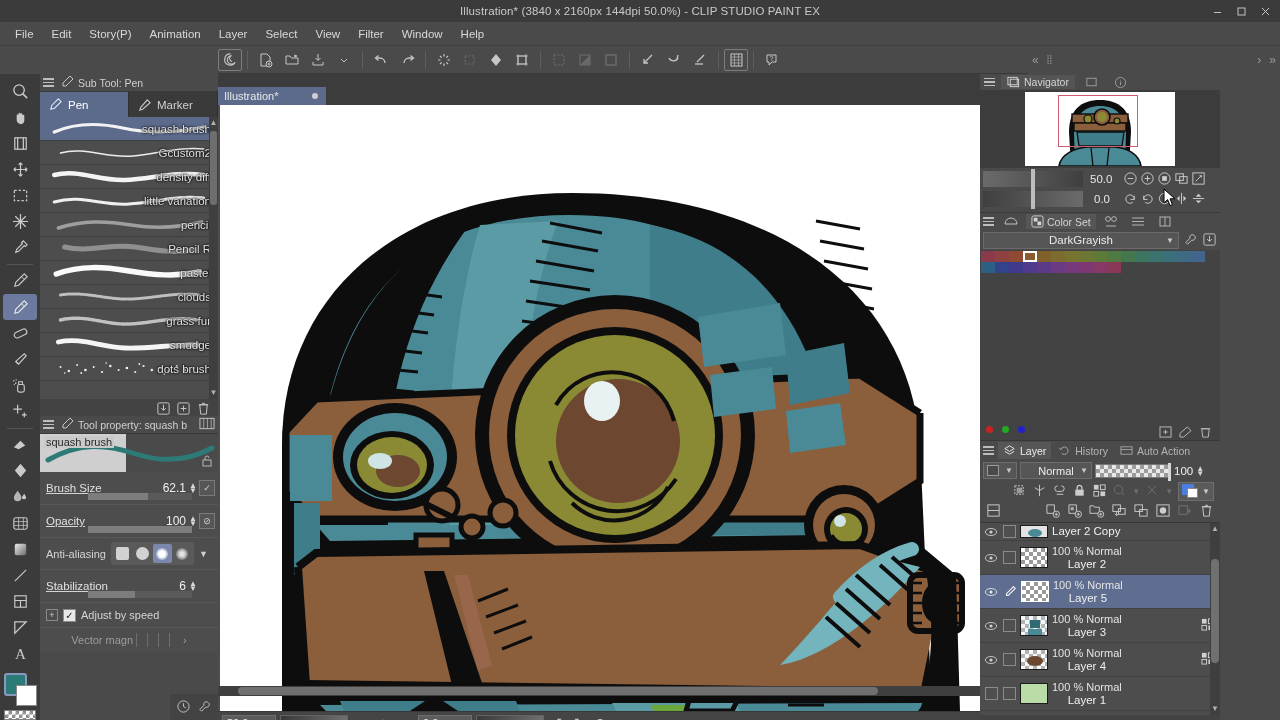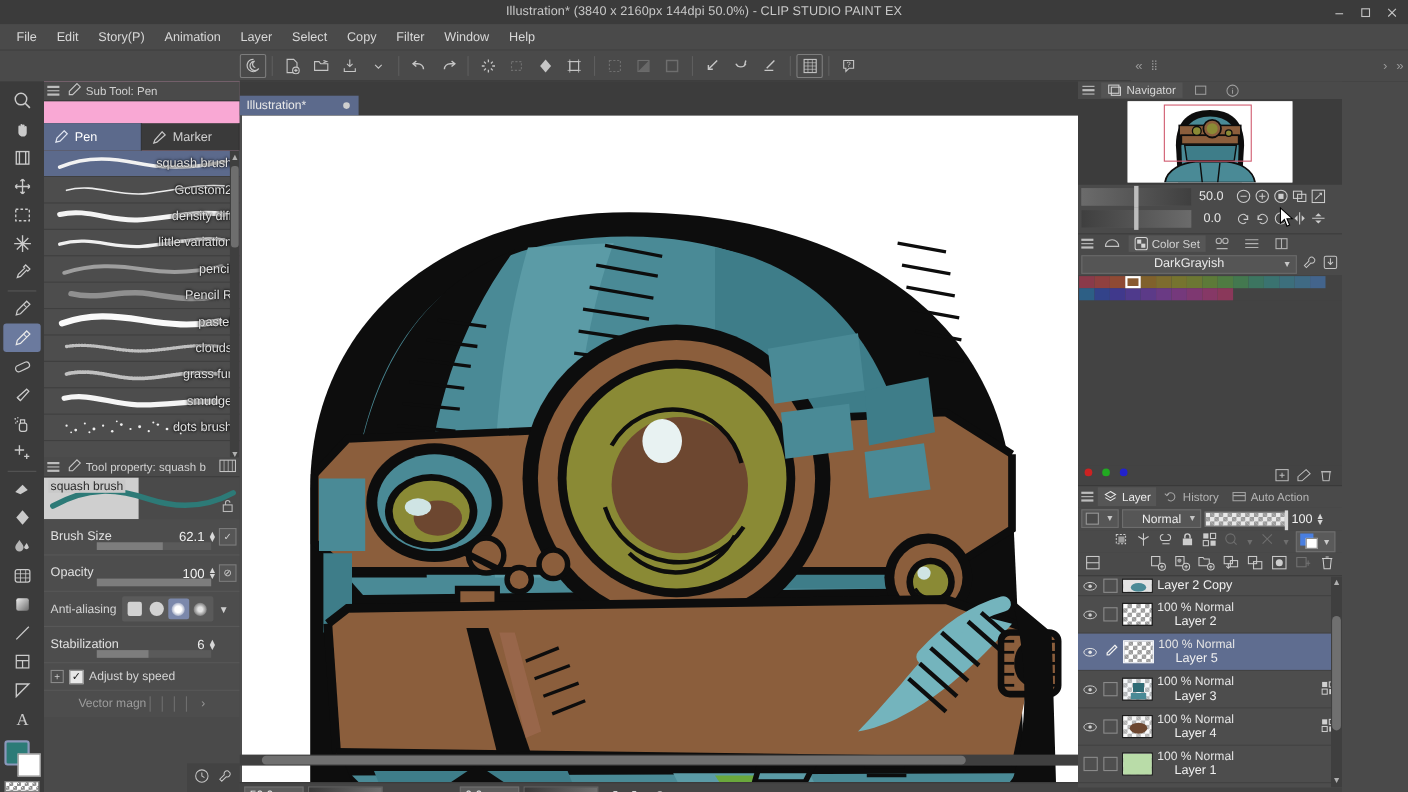--- a/index.html
+++ b/index.html
@@ -68,21 +68,21 @@
       linear-gradient(45deg,#888 25%,#fff 25%,#fff 75%,#888 75%);
     background-size:7px 7px; background-position:0 0, 3.5px 3.5px; }
 
   
   .subtool { position:absolute; top:74px; left:40px; width:178px; height:352px; background:#f9a8d4; }
   .panelhdr { height:18px; background:#4a4a4a; display:flex; align-items:center; gap:4px;
               padding-left:3px; border-bottom:1px solid #393939; }
   .hamb { width:13px; height:13px; display:flex; flex-direction:column; justify-content:center; gap:2px; }
   .hamb i { display:block; height:1.5px; background:#bdbdbd; width:11px; }
   .panelhdr .ttl { font-size:10.5px; color:#cfcfcf; }
-  .tabrow { display:flex; height:25px; background:#3a3a3a;margin-top:20px; }
+  .tabrow { display:flex; height:25px; background:#3a3a3a; }
   .tbtn { flex:1; display:flex; align-items:center; gap:5px; padding-left:8px;
           font-size:11.5px; color:#d0d0d0; border-right:1px solid #2f2f2f; }
   .tbtn.active { background:#5c6a8c; color:#fff; }
   .brushlist { height:282px; overflow:hidden; position:relative; background:#4d4d4d; }
   .brow { height:24px; display:flex; align-items:center; position:relative;
           border-bottom:1px solid #3f3f3f; padding:0 6px; }
   .brow.sel { background:#5c6a8c; }
   .brow .nm { position:absolute; right:7px; font-size:11.5px; color:#e2e2e2;
               text-shadow:0 0 3px #000,0 0 2px #000; }
   .stroke { width:100%; height:20px; }
@@ -95,21 +95,21 @@
   .blistbtns .ic { color:#cdcdcd; }
 
   
   .toolprop { position:absolute; top:416px; left:40px; width:178px; height:236px; background:#4d4d4d; }
   .tpreview { height:38px; background:#4a4a4a; position:relative; overflow:hidden; }
   .tpreview .lbl { position:absolute; left:4px; top:2px; font-size:11px; color:#2a2a2a;
                    background:#c9c9c9; padding:0 2px; z-index:3; }
   .tpreview .lightbox { position:absolute; left:0; top:0; width:86px; height:38px; background:#cfcfcf; }
   .lockic { position:absolute; right:5px; bottom:3px; color:#b8b8b8; }
   .prow { height:33px; display:flex; align-items:center; padding:0 6px; position:relative;
-          border-bottom:1px solid #585858; }
+          border-bottom:1px solid #585858;text-decoration:underline; }
   .prow .plabel { font-size:11.5px; color:#e0e0e0; }
   .prow .pval { position:absolute; right:32px; font-size:12px; color:#efefef; }
   .spin { position:absolute; right:21px; display:flex; flex-direction:column; line-height:5px;
           color:#d8d8d8; font-size:8px; }
   .slidertrack { position:absolute; left:48px; bottom:4px; width:104px; height:7px; background:#5a5a5a; }
   .slidertrack i { display:block; height:7px; background:#7d7d7d; }
   .pbox { position:absolute; right:3px; width:16px; height:16px; border:1px solid #7a7a7a;
           background:#565656; display:flex; align-items:center; justify-content:center;
           color:#cfcfcf; font-size:9px; }
   .aarow { height:32px; display:flex; align-items:center; padding:0 6px; gap:5px;
@@ -259,21 +259,21 @@
     </div>
   </div>
 
   <div class="menubar">
     <div class="menuitem">File</div>
     <div class="menuitem">Edit</div>
     <div class="menuitem">Story(P)</div>
     <div class="menuitem">Animation</div>
     <div class="menuitem">Layer</div>
     <div class="menuitem">Select</div>
-    <div class="menuitem">Copy</div>
+    <div class="menuitem">View</div>
     <div class="menuitem">Filter</div>
     <div class="menuitem">Window</div>
     <div class="menuitem">Help</div>
   </div>
 
   <div class="cmdbar">
     <div class="cmdico boxed">
       <svg width="15" height="15" viewBox="0 0 16 16">
           <path d="M8 2a6 6 0 1 0 5 9 4.6 4.6 0 1 1-4-7.2 3.4 3.4 0 0 0 .7 6.4" fill="none" stroke="#c6c6c6" stroke-width="1.2"></path>
         </svg>

